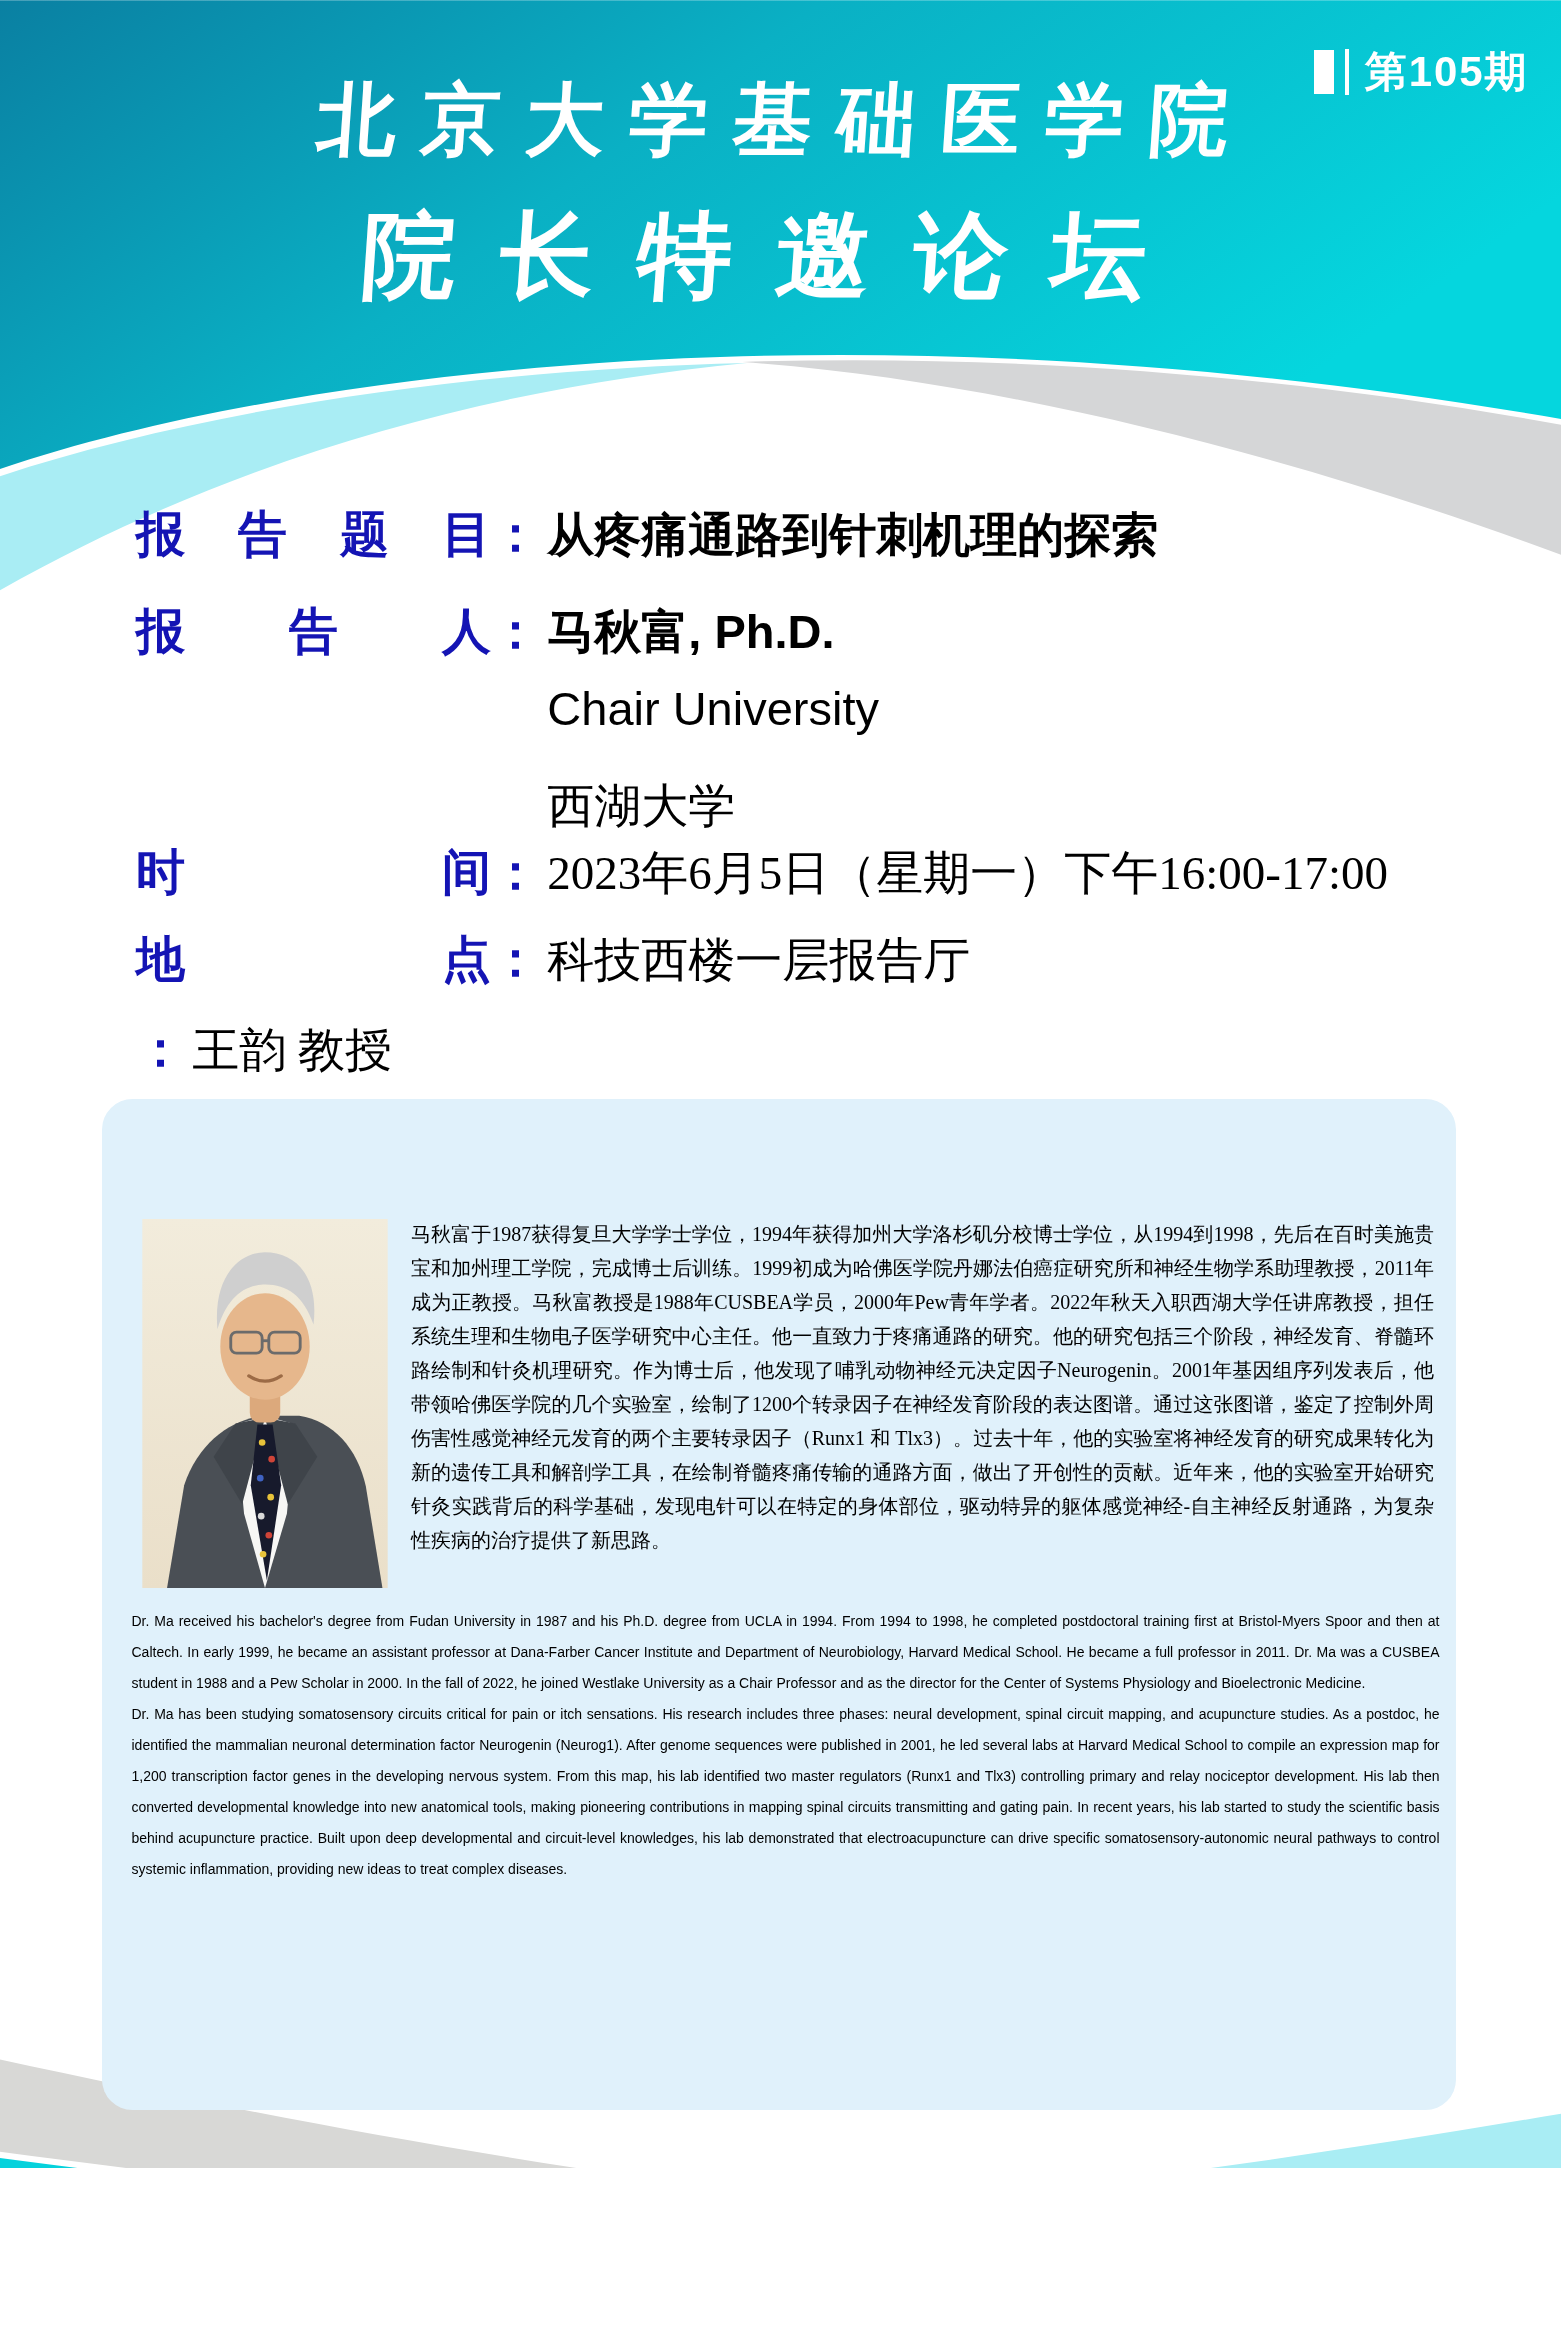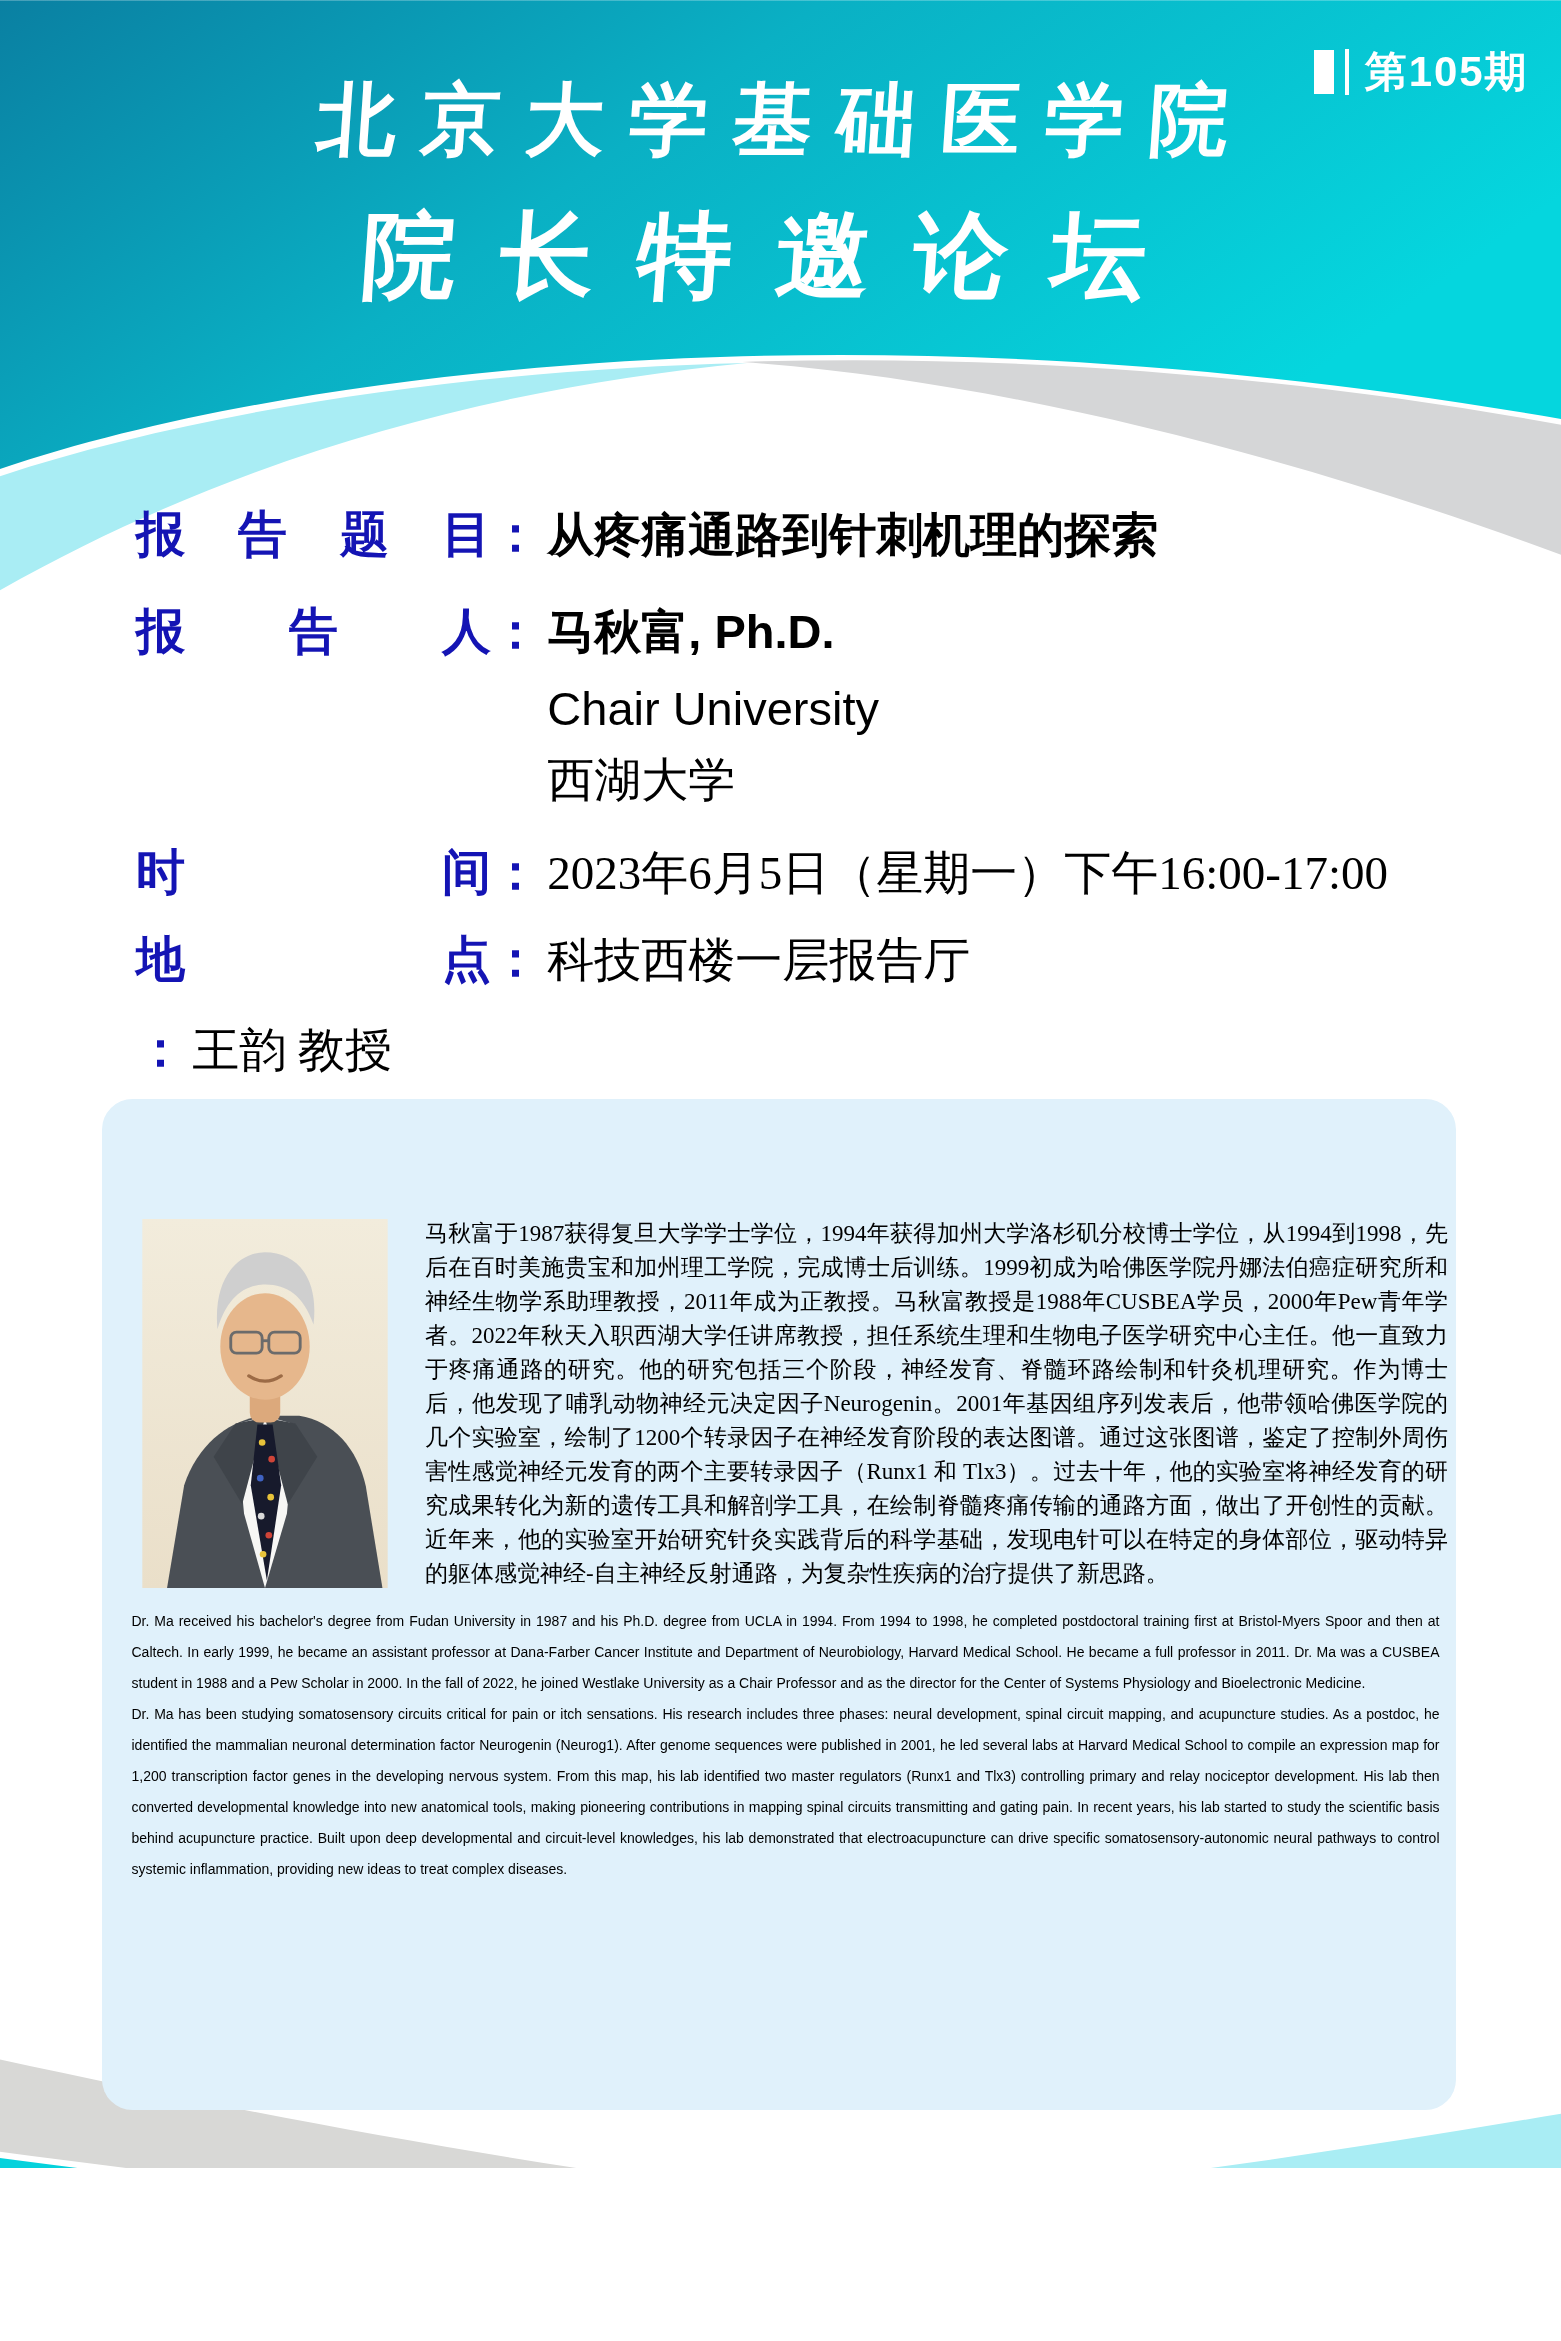--- a/index.html
+++ b/index.html
@@ -26,34 +26,34 @@
   .details{position:absolute;left:136px;top:0;width:1333px;}
   .d-row{position:absolute;left:0;display:flex;align-items:baseline;white-space:nowrap;}
   .d-label{display:inline-block;width:355px;font-size:49px;font-weight:bold;color:#1414b4;
     text-align:justify;text-align-last:justify;}
   .d-colon{font-size:49px;font-weight:bold;color:#1414b4;width:43px;display:inline-block;}
   .d-value{font-size:47px;color:#000;margin-left:13.3px;text-align:center;}
   .v-cjkbold{font-weight:bold;font-family:"Liberation Sans","DejaVu Sans",sans-serif;}
   .v-sansbold{font-weight:bold;}
   .v-sans{font-weight:normal;}
   .v-serif{font-family:"Liberation Serif","DejaVu Serif",serif;}
-  .r0{top:502px}.r1{top:599px}.r2{top:681px}.r3{top:749px}
+  .r0{top:502px}.r1{top:599px}.r2{top:681px}.r3{top:775px}
   .r4{top:840px}.r5{top:927px}.r6{top:1017px}
 
   
   .bio-box{
     position:absolute;left:102px;top:1099px;width:1354px;height:1011px;
     background:#e0f1fb;border-radius:30.5px;
   }
   .bio-heading{position:absolute;left:36px;top:21px;font-size:48px;font-weight:bold;color:#1414b4;}
   .bio-photo{position:absolute;left:40px;top:120px;width:246px;height:369px;}
   .bio-cn{
     position:absolute;left:309px;top:118px;width:1023px;
     font-family:"Liberation Serif","DejaVu Serif",serif;
-    font-size:23px;line-height:34px;color:#000;text-align:justify;margin-left:14px;
+    font-size:20px;line-height:34px;color:#000;text-align:justify;
   }
   .bio-en{
     position:absolute;left:29.5px;top:507px;width:1308px;
     font-size:14px;line-height:31px;color:#000;text-align:justify;
   }
   .bio-en p{margin:0;}
 
   
   .welcome{
     position:absolute;left:1007px;top:2252px;color:#ffffff;

